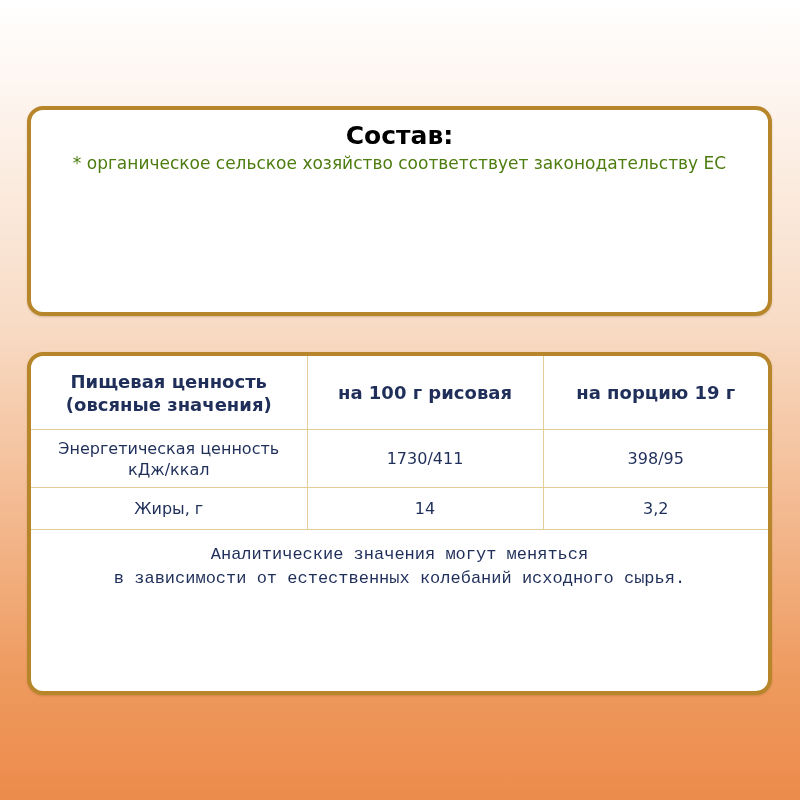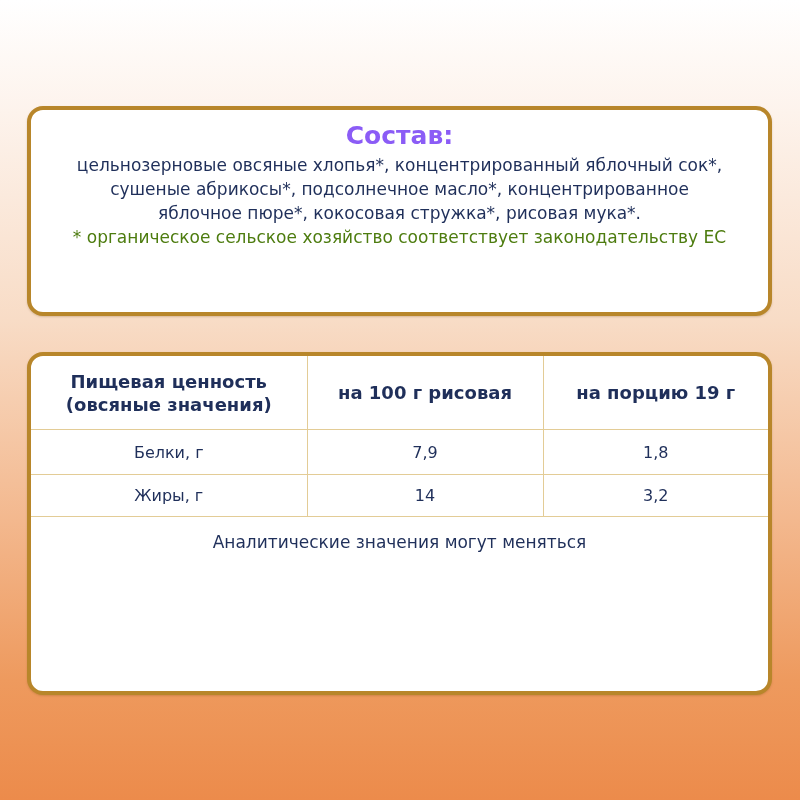--- a/index.html
+++ b/index.html
@@ -14,21 +14,21 @@
     background: #ffffff;
     border: 4px solid #b8862a;
     border-radius: 16px;
     box-shadow: 0 1px 2px rgba(120,80,20,0.25);
   }
   #composition-box { top: 106px; height: 202px; }
   #nutrition-box { top: 352px; height: 335px; overflow: hidden; }
 
   .comp-title {
     text-align: center; font-weight: bold; font-size: 25px;
-    margin-top: 11px; line-height: 30px; color: #8b5cf6;
+    margin-top: 11px; line-height: 30px; color: #000000;
   }
   .comp-text {
     text-align: center; font-size: 17px; line-height: 24px;
     margin: 2px 10px 0 10px; color: #1f2f5a;
   }
   .comp-note {
     text-align: center; font-size: 17px; line-height: 24px;
     margin: 0 10px 0 10px; color: #4d7c0f;
   }
   .line { display: block; white-space: nowrap; }
@@ -51,33 +51,28 @@
   tr.r-energy td { height: 57px; }
   tr.r-protein td { height: 44px; }
   tr.r-fat td { height: 41px; }
   tr.r-carb td { height: 46px; }
   col.c1 { width: 276px; }
   col.c2 { width: 236px; }
   col.c3 { width: auto; }
 
   .footer-note {
     text-align: center; font-size: 17px; line-height: 24px;
-    margin-top: 13px; color: #1f2f5a;
+    margin-top: 13px; color: #1f2f5a; font-family: Liberation Mono, monospace;
   }
 </style>
 </head>
 <body>
 
 <div class="box" id="composition-box">
   <div class="comp-title">Состав:</div>
-  <div class="comp-text">
-    <span class="line">цельнозерновые овсяные хлопья*, концентрированный яблочный сок*,</span>
-    <span class="line">сушеные абрикосы*, подсолнечное масло*, концентрированное</span>
-    <span class="line">яблочное пюре*, кокосовая стружка*, рисовая мука*.</span>
-  </div>
   <div class="comp-note">
     <span class="line">* органическое сельское хозяйство соответствует законодательству ЕС</span>
   </div>
 </div>
 
 <div class="box" id="nutrition-box">
   <table class="nutr">
     <colgroup>
         <col class="c1">
         <col class="c2">
@@ -85,28 +80,32 @@
       </colgroup>
     <tbody>
         <tr>
       <th>
         <span class="line">Пищевая ценность</span>
         <span class="line">(овсяные значения)</span>
       </th>
       <th>на 100 г рисовая</th>
       <th>на порцию 19 г</th>
     </tr>
-    <tr class="r-protein">
-      <td>Белки, г</td>
-      <td>7,9</td>
-      <td>1,8</td>
+    <tr class="r-energy">
+      <td>
+        <span class="line">Энергетическая ценность</span>
+        <span class="line">кДж/ккал</span>
+      </td>
+      <td>1730/411</td>
+      <td>398/95</td>
     </tr>
     <tr class="r-fat">
       <td>Жиры, г</td>
       <td>14</td>
       <td>3,2</td>
     </tr>
   </tbody>
     </table>
   <div class="footer-note">
     <span class="line">Аналитические значения могут меняться</span>
+    <span class="line">в зависимости от естественных колебаний исходного сырья.</span>
   </div>
 </div>
 
 </body></html>

